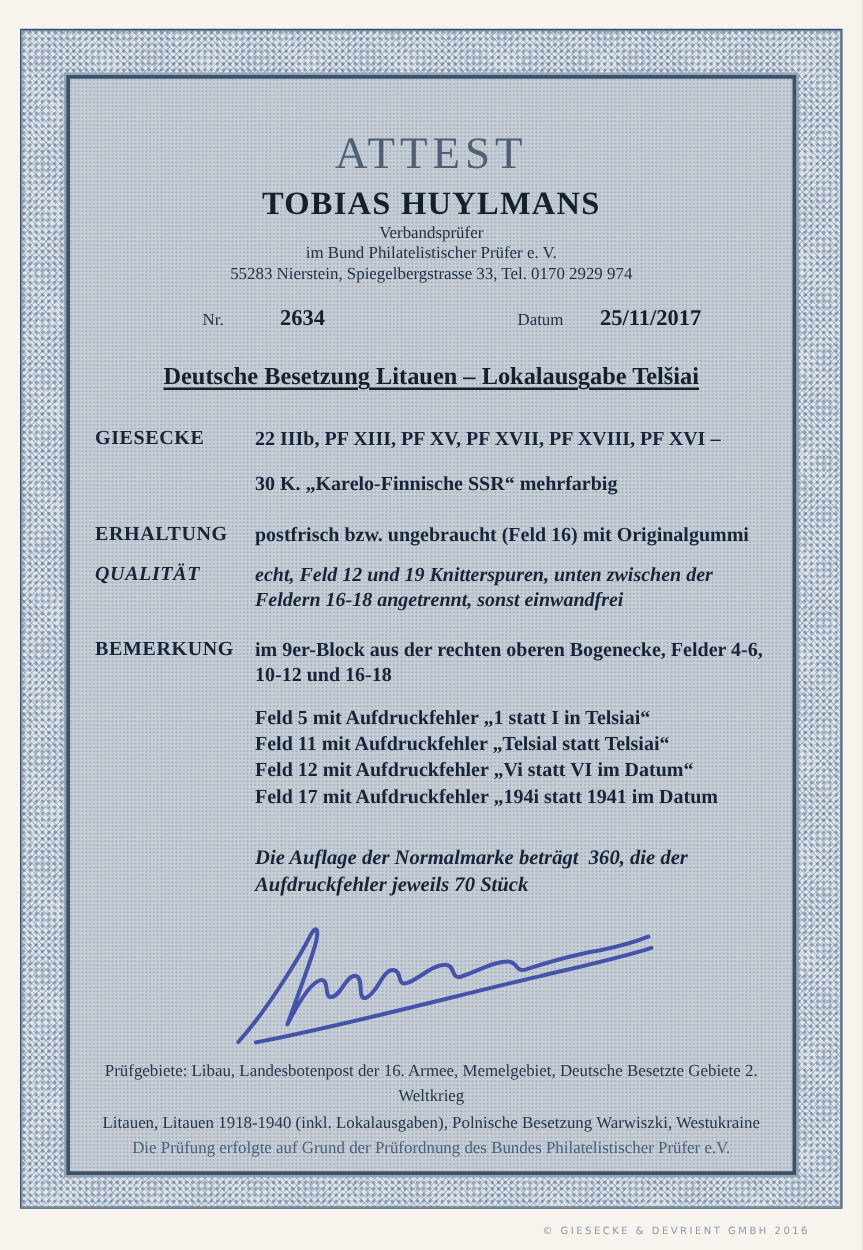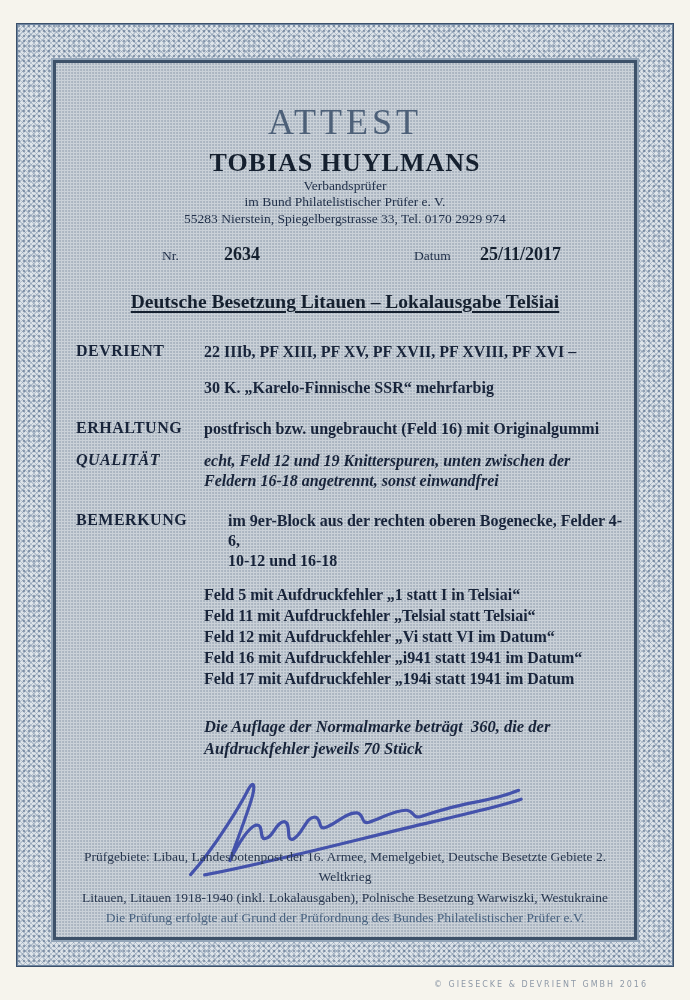--- a/index.html
+++ b/index.html
@@ -65,21 +65,21 @@
     display:grid; grid-template-columns:128px 1fr;
     padding-left:20px; padding-right:10px;
     margin-bottom:20px;
   }
   .row .label { font-size:16px; font-weight:700; letter-spacing:.5px; color:#18243a; }
   .row .lines p { font-size:16px; font-weight:700; line-height:20px; color:#18243a; }
   .row-michelnr .lines p + p { margin-top:16px; }
   .row-michelnr { margin-bottom:21px; }
   .row-erhaltung { margin-bottom:12px; }
   .row-qualitaet { margin-bottom:20px;font-style:italic; }
-  .row-bemerkung { margin-bottom:5px;gap:24px; }
+  .row-bemerkung { margin-bottom:5px; }
 
   .error-list { padding-left:148px; margin-top:13px; }
   .error-list p { font-size:16px; font-weight:700; line-height:21px; color:#18243a; }
 
   .note { padding-left:148px; margin-top:27px; }
   .note p { font-size:16.5px; font-weight:700; font-style:italic; line-height:22px; color:#18243a; white-space:pre-wrap; }
 
   .signature-wrap { margin-top:10px; padding-left:118px; height:105px; }
   .signature-wrap svg { transform:rotate(-3deg); }
 
@@ -114,21 +114,21 @@
     <span class="val val1">2634</span>
     <span class="lab lab2">Datum</span>
     <span class="val">25/11/2017</span>
   </div>
 
   <div class="doc-title">Deutsche Besetzung Litauen – Lokalausgabe Telšiai</div>
 
   <div class="sections">
 
     <div class="row row-michelnr">
-      <div class="label">DEVRIENT</div>
+      <div class="label">GIESECKE</div>
       <div class="lines">
         <p>22 IIIb, PF XIII, PF XV, PF XVII, PF XVIII, PF XVI –</p>
         <p>30 K. „Karelo-Finnische SSR“ mehrfarbig</p>
       </div>
     </div>
 
     <div class="row row-erhaltung">
       <div class="label">ERHALTUNG</div>
       <div class="lines">
         <p>postfrisch bzw. ungebraucht (Feld 16) mit Originalgummi</p>
@@ -150,21 +150,20 @@
         <p>10-12 und 16-18</p>
       </div>
     </div>
 
   </div>
 
   <div class="error-list">
     <p>Feld 5 mit Aufdruckfehler „1 statt I in Telsiai“</p>
     <p>Feld 11 mit Aufdruckfehler „Telsial statt Telsiai“</p>
     <p>Feld 12 mit Aufdruckfehler „Vi statt VI im Datum“</p>
-    <p>Feld 16 mit Aufdruckfehler „i941 statt 1941 im Datum“</p>
     <p>Feld 17 mit Aufdruckfehler „194i statt 1941 im Datum</p>
   </div>
 
   <div class="note">
     <p>Die Auflage der Normalmarke beträgt  360, die der</p>
     <p>Aufdruckfehler jeweils 70 Stück</p>
   </div>
 
   <div class="signature-wrap">
     <svg viewBox="0 0 360 100" width="360" height="100" fill="none" stroke="#3a49a9" stroke-width="3.2" stroke-linecap="round" stroke-linejoin="round" opacity="0.92">

